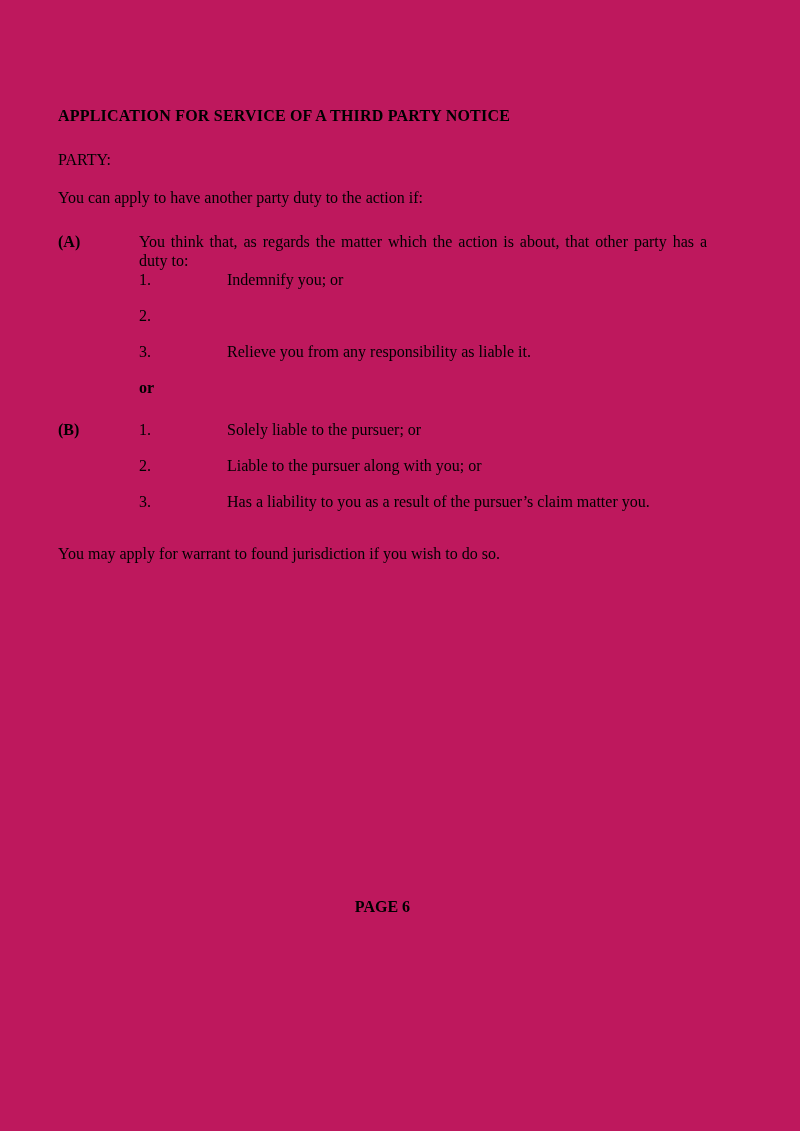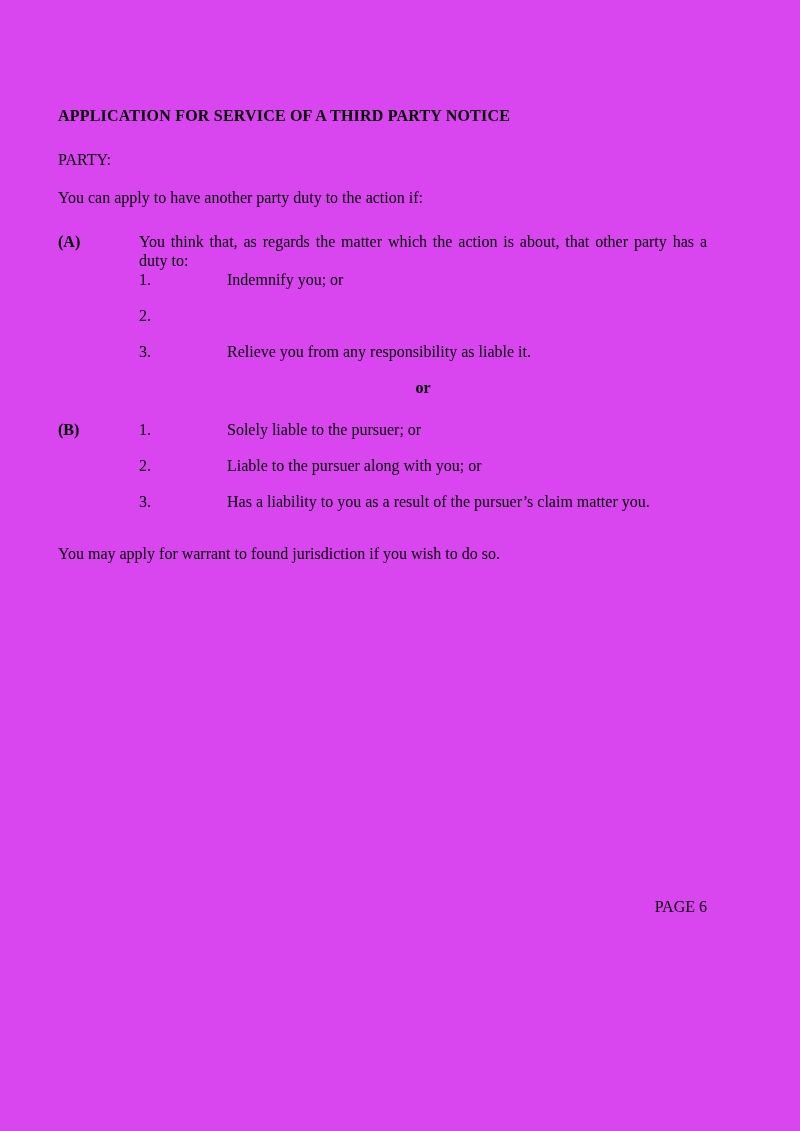--- a/index.html
+++ b/index.html
@@ -11,21 +11,21 @@
     font-family: "Liberation Serif", "DejaVu Serif", serif;
     font-size: 16px;
     line-height: 19px;
   }
   .page {
     box-sizing: border-box;
     width: 800px;
     height: 1131px;
     padding: 106px 93px 0 58px;
     overflow: hidden;
-    background: #d946ef;
+    background: #be185d;
   }
   .title {
     font-size: 16px;
     line-height: 19px;
     font-weight: bold;
     margin: 0 0 25px 0;
     letter-spacing: 0.2px;
   }
   .note { margin: 0 0 19px 0; }
   .intro { margin: 0 0 25px 0; }
@@ -33,28 +33,27 @@
   .sec-label { width: 81px; flex: none; font-weight: bold; }
   .sec-body { flex: 1; min-width: 0; }
   .sec-heading { font-weight: normal; text-align: justify; }
   .items { margin: 0; }
   .item { display: flex; }
   .item + .item { margin-top: 17px; }
   .item .num { width: 88px; flex: none; }
   .item .itext { flex: 1; }
   .or-row {
     margin: 17px 0 23px 81px;
-    text-align: center;
     font-weight: bold;
   }
   .closing { margin: 33px 0 0 0; }
   .page-number {
     margin-top: 334px;
-    text-align: right;
-    font-weight: normal;
+    text-align: center;
+    font-weight: bold;
   }
 </style>
 </head>
 <body>
 
 <div class="page">
 
   <h1 class="title">APPLICATION FOR SERVICE OF A THIRD PARTY NOTICE</h1>
 
   <p class="note">PARTY:</p>

